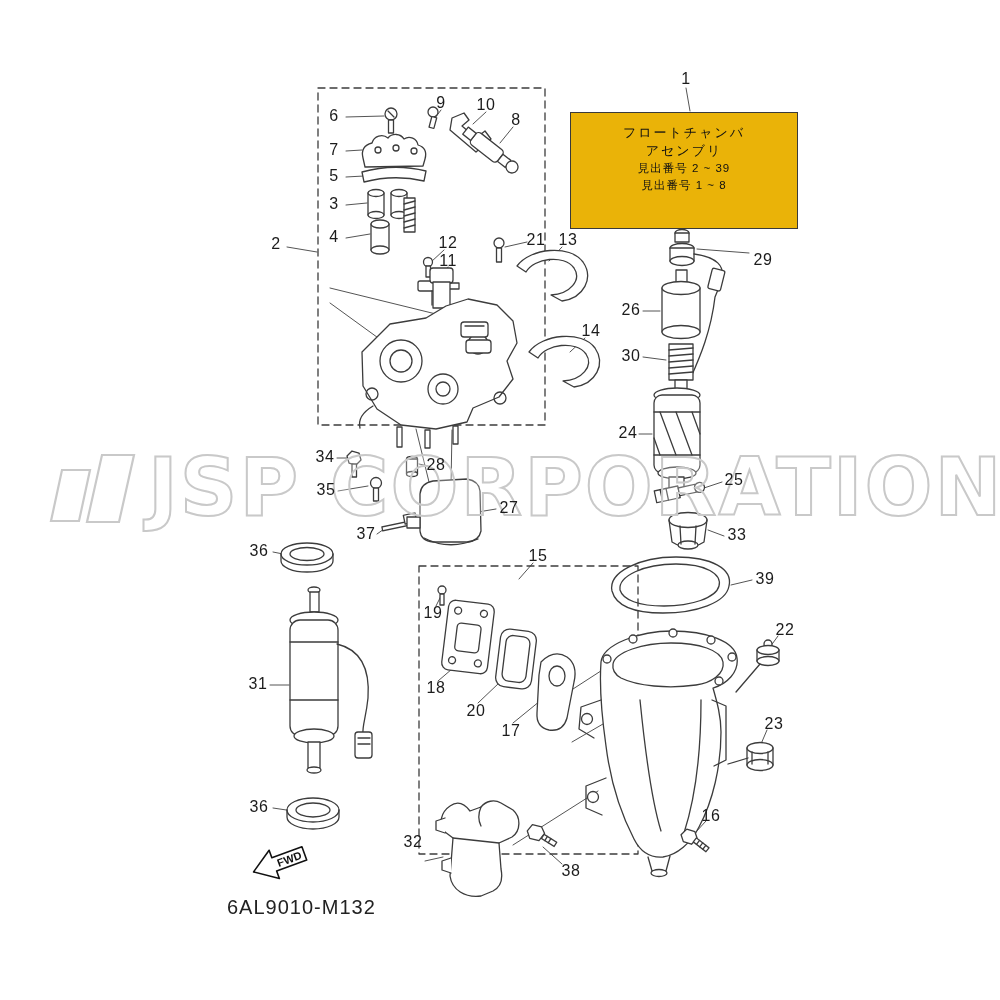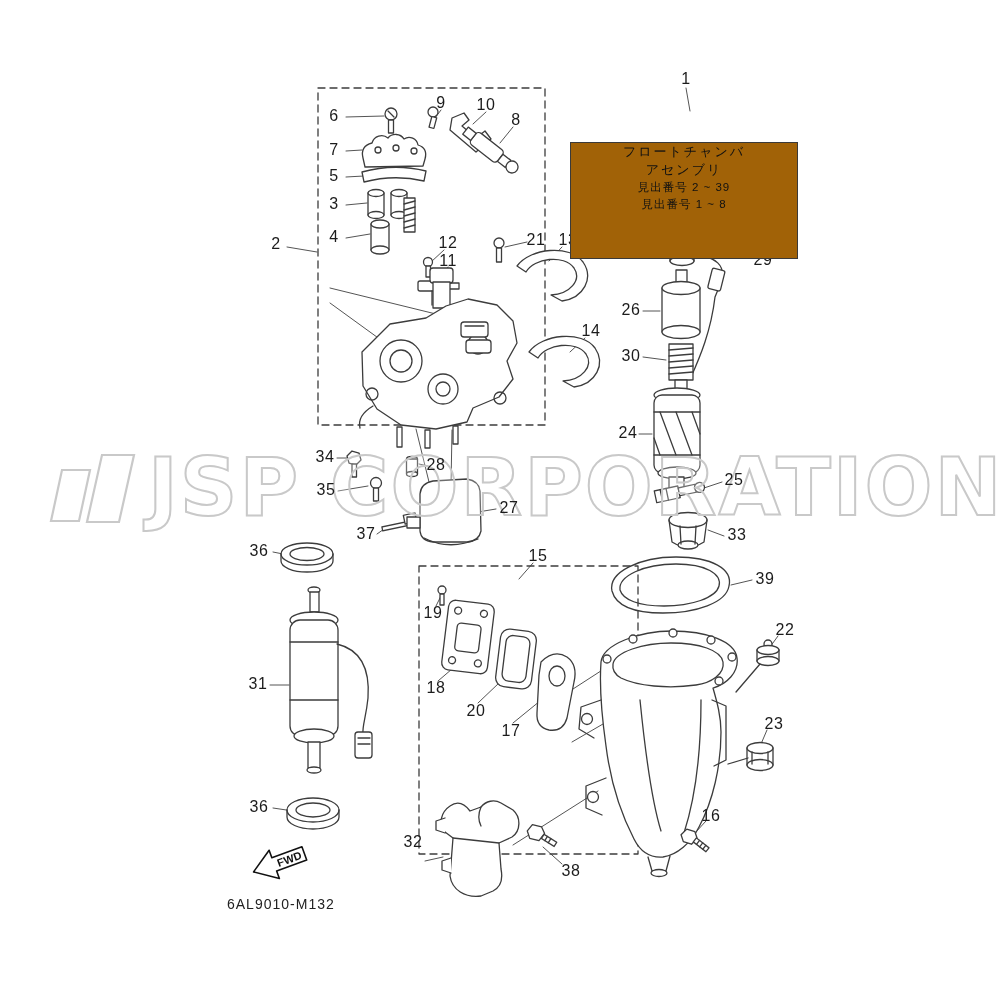--- a/index.html
+++ b/index.html
@@ -12,30 +12,30 @@
   #callout-layer { position:absolute; left:0; top:0; width:1000px; height:1000px; pointer-events:none; }
   .callout {
     position:absolute; transform:translate(-50%,-50%);
     font-size:16px; color:#1c1c1c; letter-spacing:.5px;
     font-family:"Liberation Sans","DejaVu Sans",sans-serif;
   }
 
   
   .legend {
     position:absolute; left:570px; top:112px; width:228px; height:117px;
-    border:1.5px solid #3a3a3a; background:#a16207; text-align:center;
-    z-index:3;margin-top:30px;
+    border:1.5px solid #3a3a3a; background:#eab308; text-align:center;
+    padding-top:11px; z-index:3;
   }
   .legend .t { font-size:13px; color:#111; letter-spacing:2px; line-height:1.35; }
   .legend .fig { font-size:11.5px; font-weight:bold; color:#111; margin-top:7px; letter-spacing:.5px; }
   .legend .rng { font-size:11.5px; color:#111; margin-top:2px; letter-spacing:1px; }
 
   
   .part-code {
-    position:absolute; left:227px; top:896px; font-size:14px; color:#222;
+    position:absolute; left:227px; top:896px; font-size:20px; color:#222;
     letter-spacing:1px; z-index:3;
   }
 </style>
 </head>
 <body>
 
 <div class="canvas">
 
 <svg class="art" width="1000" height="1000" viewBox="0 0 1000 1000">
   <g stroke="#3c3c3c" stroke-width="1.3" fill="none" stroke-linecap="round" stroke-linejoin="round">

